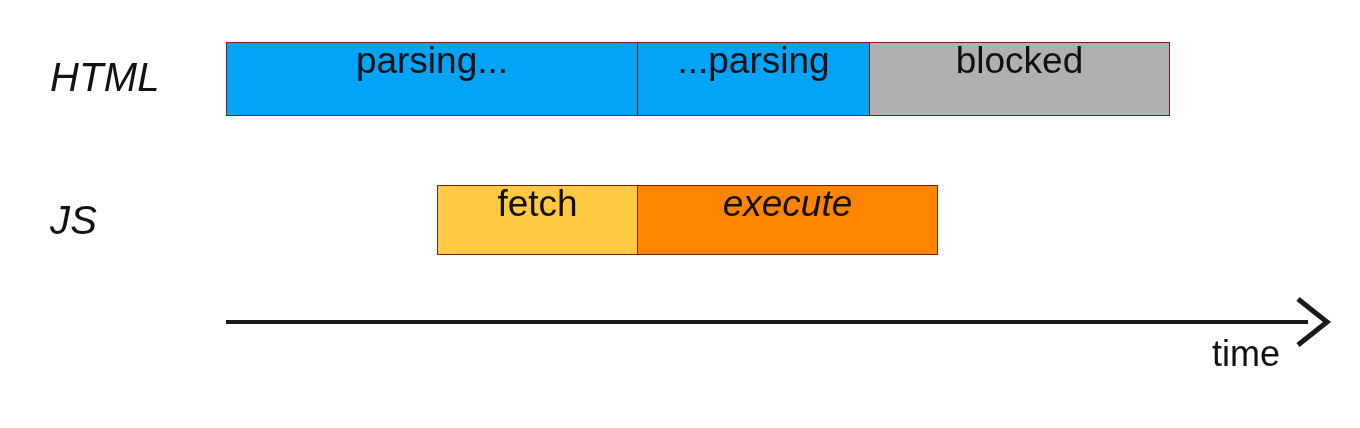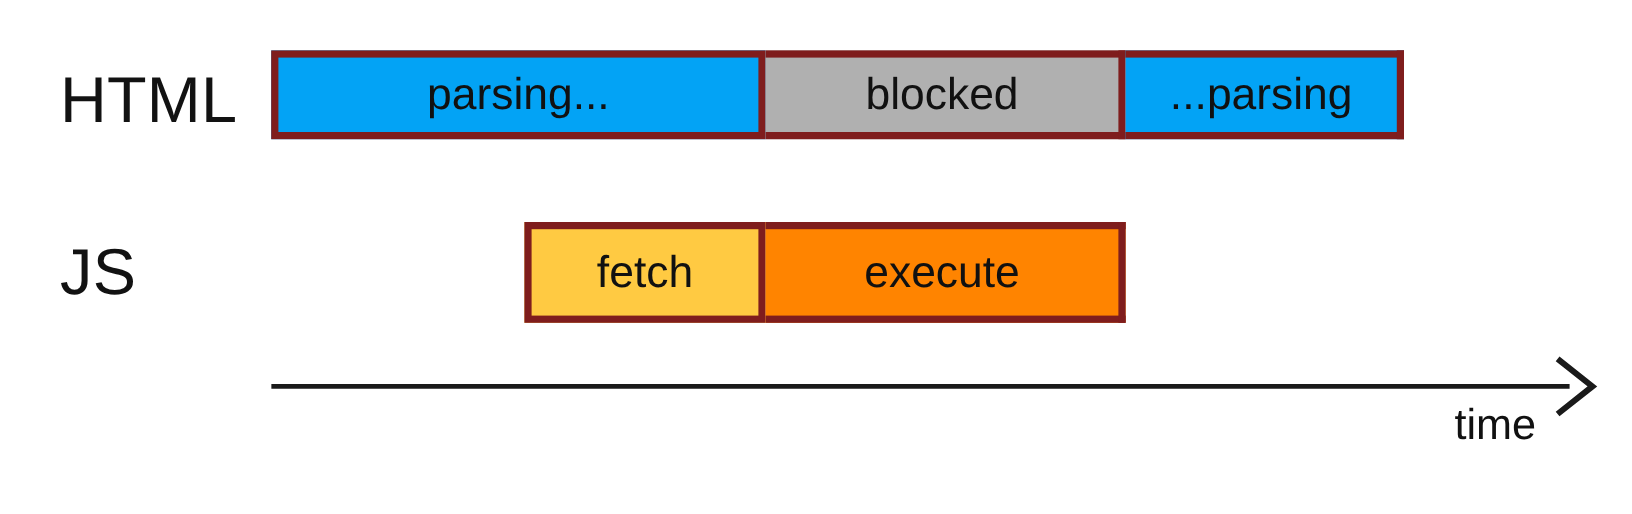--- a/index.html
+++ b/index.html
@@ -15,25 +15,26 @@
     position: relative;
     width: 1360px;
     height: 428px;
     background: #ffffff;
     overflow: hidden;
   }
 
   
   .row-label {
     position: absolute;
-    font-size: 54px;
+    font-size: 40px;
     line-height: 1;
     color: #121212;
     letter-spacing: 0.2px;
     white-space: nowrap;
+    font-style: italic;
   }
   #label-html { left: 50px; top: 57px; }
   #label-js   { left: 50px; top: 200px; text-align: center; }
 
   
   .bar-row {
     position: absolute;
     display: flex;
     align-items: stretch;
     box-sizing: border-box;
@@ -41,28 +42,27 @@
   #html-row {
     left: 226px;
     top: 42px;
     width: 944px;
     height: 74px;
   }
   #js-row {
     left: 437px;
     top: 185px;
     width: 501px;
-    height: 84px;
+    height: 70px;
   }
 
   .seg {
     box-sizing: border-box;
-    border: 6px solid #7f1d1d;
+    border: 1px solid #7f1d1d;
     display: flex;
-    align-items: center;
     justify-content: center;
     font-size: 37px;
     line-height: 1;
     color: #111111;
     white-space: nowrap;
     overflow: hidden;
   }
   .seg + .seg {
     border-left-width: 0;
   }
@@ -93,35 +93,35 @@
 <body>
 
 <div id="canvas">
 
   <div id="label-html" class="row-label">HTML</div>
 
   <div id="html-row" class="bar-row">
     <div class="seg" style="background: rgb(3, 163, 245); width: 412px; flex: 0 0 412px;">
       <span class="seg-label">parsing...</span>
     </div>
+    <div class="seg" style="background: rgb(3, 163, 245); width: 232px; flex: 0 0 232px;">
+      <span class="seg-label">...parsing</span>
+    </div>
     <div class="seg" style="background: rgb(176, 176, 176); width: 300px; flex: 0 0 300px;">
       <span class="seg-label">blocked</span>
-    </div>
-    <div class="seg" style="background: rgb(3, 163, 245); width: 232px; flex: 0 0 232px;">
-      <span class="seg-label">...parsing</span>
     </div>
   </div>
 
   <div id="label-js" class="row-label">JS</div>
 
   <div id="js-row" class="bar-row">
     <div class="seg" style="background: rgb(255, 202, 66); width: 201px; flex: 0 0 201px;">
       <span class="seg-label">fetch</span>
     </div>
-    <div class="seg" style="background: rgb(255, 132, 0); width: 300px; flex: 0 0 300px;">
+    <div class="seg" style="background: rgb(255, 132, 0); width: 300px; flex: 0 0 300px; font-style: italic;">
       <span class="seg-label">execute</span>
     </div>
   </div>
 
   <svg id="time-axis" viewBox="0 0 1110 52">
     <line x1="0" y1="26" x2="1082" y2="26" stroke="#1A1A1A" stroke-width="4" stroke-linecap="butt"></line>
     <polyline points="1072,3 1101,26 1072,49" fill="none" stroke="#1A1A1A" stroke-width="5" stroke-linecap="butt" stroke-linejoin="miter"></polyline>
   </svg>
 
   <div id="time-label">time</div>

